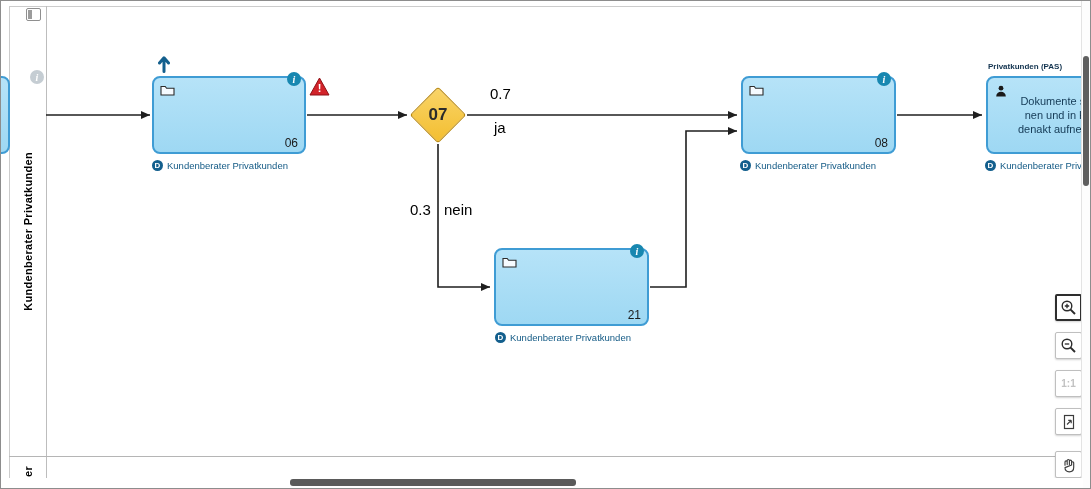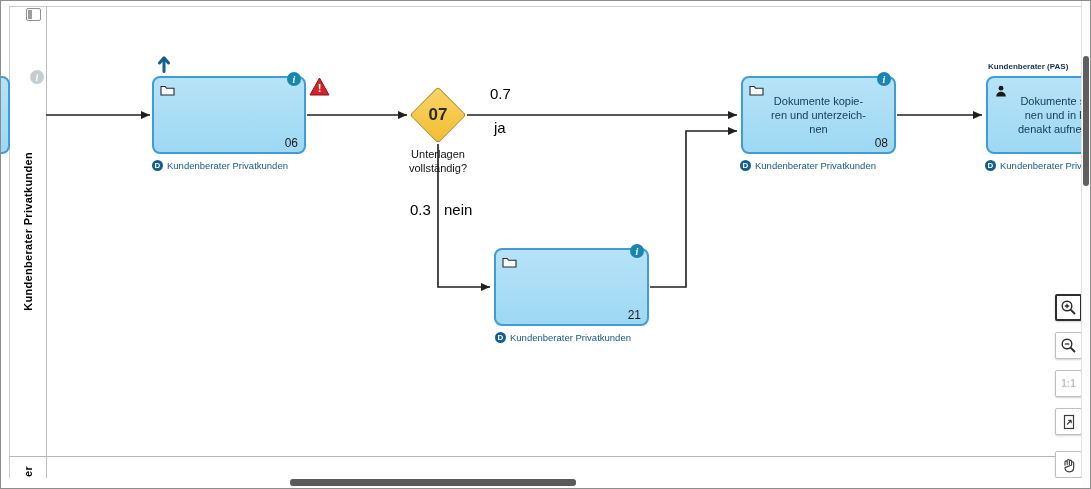--- a/index.html
+++ b/index.html
@@ -141,24 +141,20 @@
       </svg>
     </span>
 
     <div class="attribution" style="left:151px;top:159px">
       <span class="d-badge">D</span>
       <span>Kundenberater Privatkunden</span>
     </div>
 
     <div class="gateway"></div>
     <div class="gateway-label">07</div>
-    <div class="q-label">
-      <span class="tl">Unterlagen</span>
-      <span class="tl">vollständig?</span>
-    </div>
 
     <div class="edge-label" style="left:489px;top:84px">0.7</div>
     <div class="edge-label" style="left:493px;top:118px">ja</div>
     <div class="edge-label" style="left:409px;top:200px">0.3</div>
     <div class="edge-label" style="left:443px;top:200px">nein</div>
 
     <div class="task" style="left:493px;top:247px">
       <span class="doc-icon">
         <svg width="15" height="11" viewBox="0 0 15 11">
             <path d="M1 1.5 h4.2 l1.4 1.8 H14 V10 H1 z" fill="#f6fbff" stroke="#2b2b2b" stroke-width="1.1"></path>
@@ -172,33 +168,28 @@
       <span>Kundenberater Privatkunden</span>
     </div>
 
     <div class="task" style="left:740px;top:75px">
       <span class="doc-icon">
         <svg width="15" height="11" viewBox="0 0 15 11">
             <path d="M1 1.5 h4.2 l1.4 1.8 H14 V10 H1 z" fill="#f6fbff" stroke="#2b2b2b" stroke-width="1.1"></path>
           </svg>
       </span>
       <span class="info-badge">i</span>
-      <span class="task-label">
-        <span class="tl">Dokumente kopie-</span>
-        <span class="tl">ren und unterzeich-</span>
-        <span class="tl">nen</span>
-      </span>
       <span class="task-number">08</span>
     </div>
     <div class="attribution" style="left:739px;top:159px">
       <span class="d-badge">D</span>
       <span>Kundenberater Privatkunden</span>
     </div>
 
-    <div class="pas-label">Kundenberater (PAS)</div>
+    <div class="pas-label">Privatkunden (PAS)</div>
     <div class="task" style="left:985px;top:75px">
       <span class="person-icon">
         <svg width="12" height="12" viewBox="0 0 12 12">
             <circle cx="6" cy="3.2" r="2.4" fill="#1a1a1a"></circle>
             <path d="M1.2 11.5 a4.8 4.8 0 0 1 9.6 0 z" fill="#1a1a1a"></path>
           </svg>
       </span>
       <span class="task-label">
         <span class="tl">Dokumente scan-</span>
         <span class="tl">nen und in Kun-</span>

